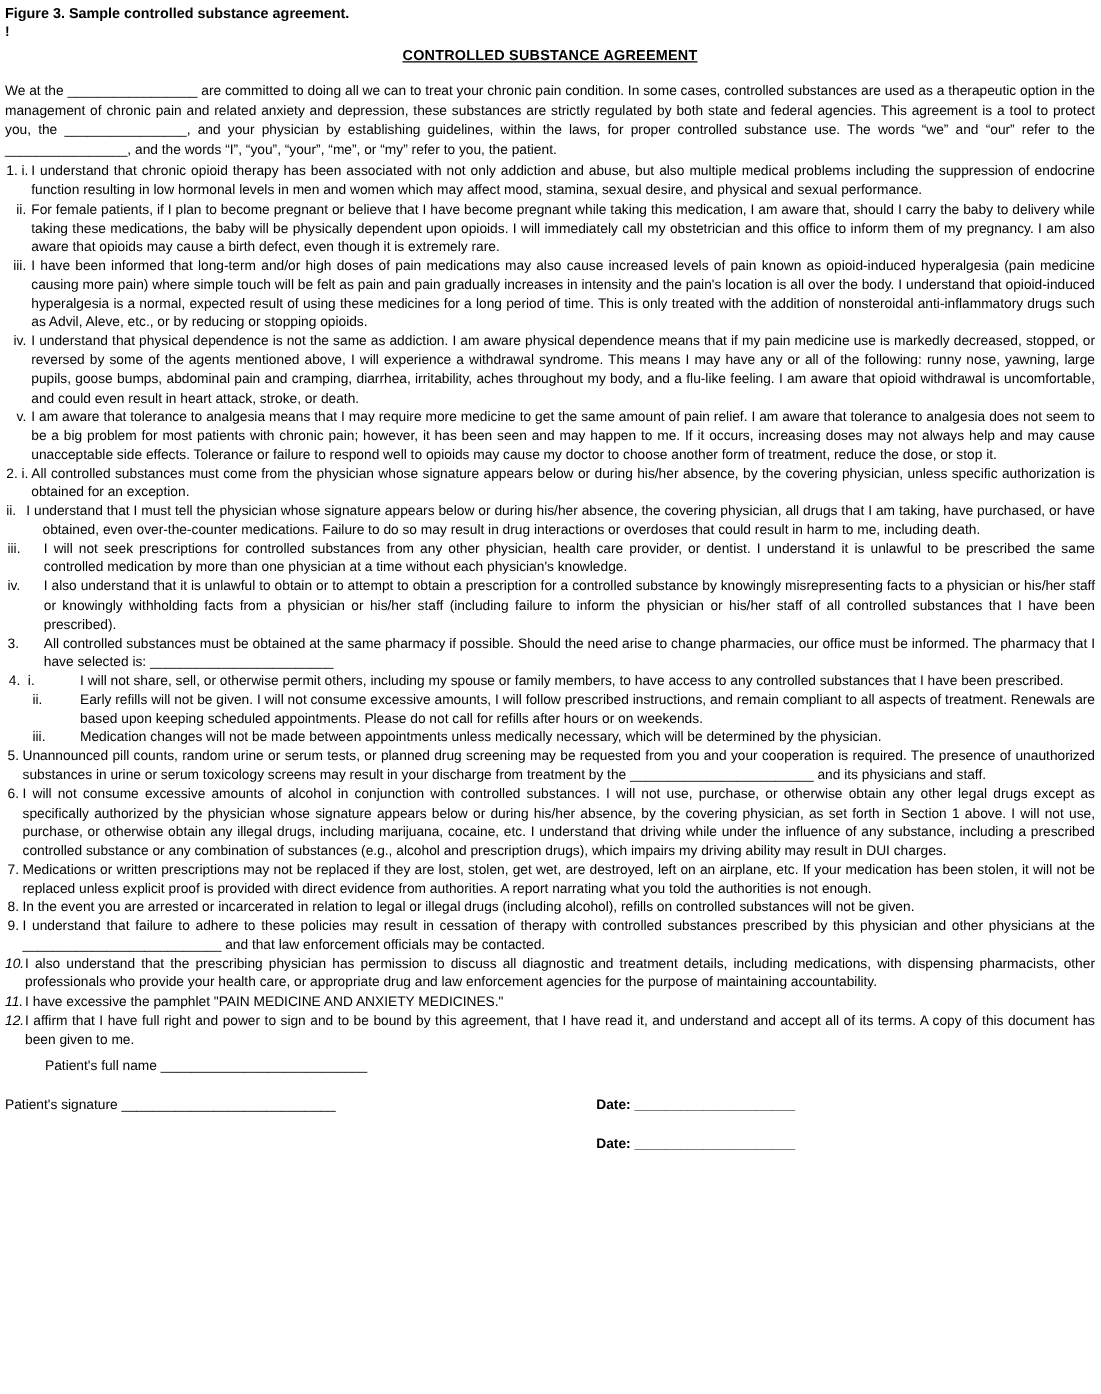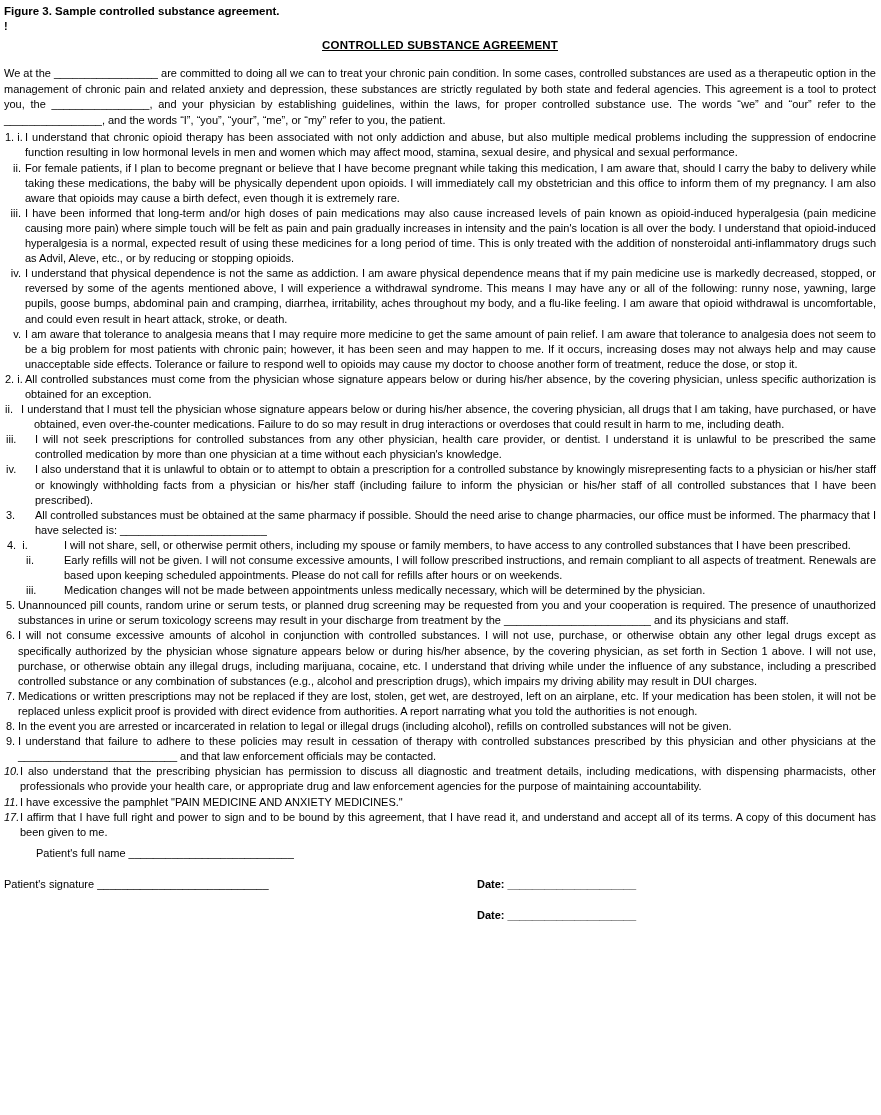--- a/index.html
+++ b/index.html
@@ -130,21 +130,21 @@
     </div>
   <div class="li mG">
       <span class="mk">10.</span>
       <div class="bd">I also understand that the prescribing physician has permission to discuss all diagnostic and treatment details, including medications, with dispensing pharmacists, other professionals who provide your health care, or appropriate drug and law enforcement agencies for the purpose of maintaining accountability.</div>
     </div>
   <div class="li mG">
       <span class="mk">11.</span>
       <div class="bd">I have excessive the pamphlet "PAIN MEDICINE AND ANXIETY MEDICINES."</div>
     </div>
   <div class="li mG">
-      <span class="mk">17.</span>
+      <span class="mk">12.</span>
       <div class="bd">I affirm that I have full right and power to sign and to be bound by this agreement, that I have read it, and understand and accept all of its terms. A copy of this document has been given to me.</div>
     </div>
 </div>
 
 <div class="sig-block">
   <div class="sig-row">
     <span>Patient's full name ___________________________</span>
   </div>
   <div class="sig-row">
     <span>Patient's signature ____________________________</span>

